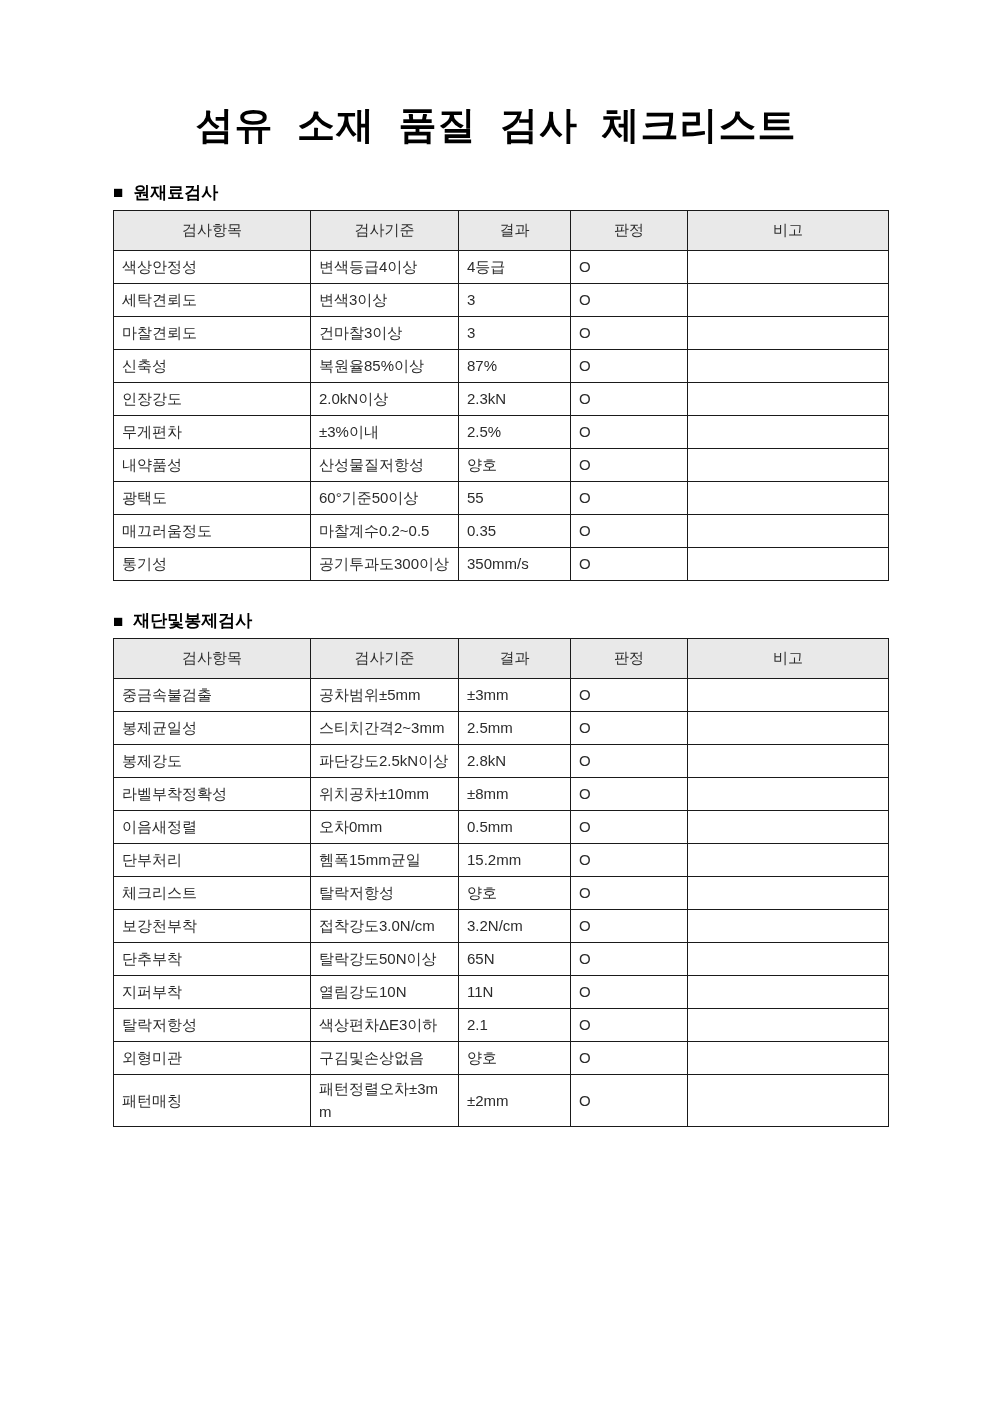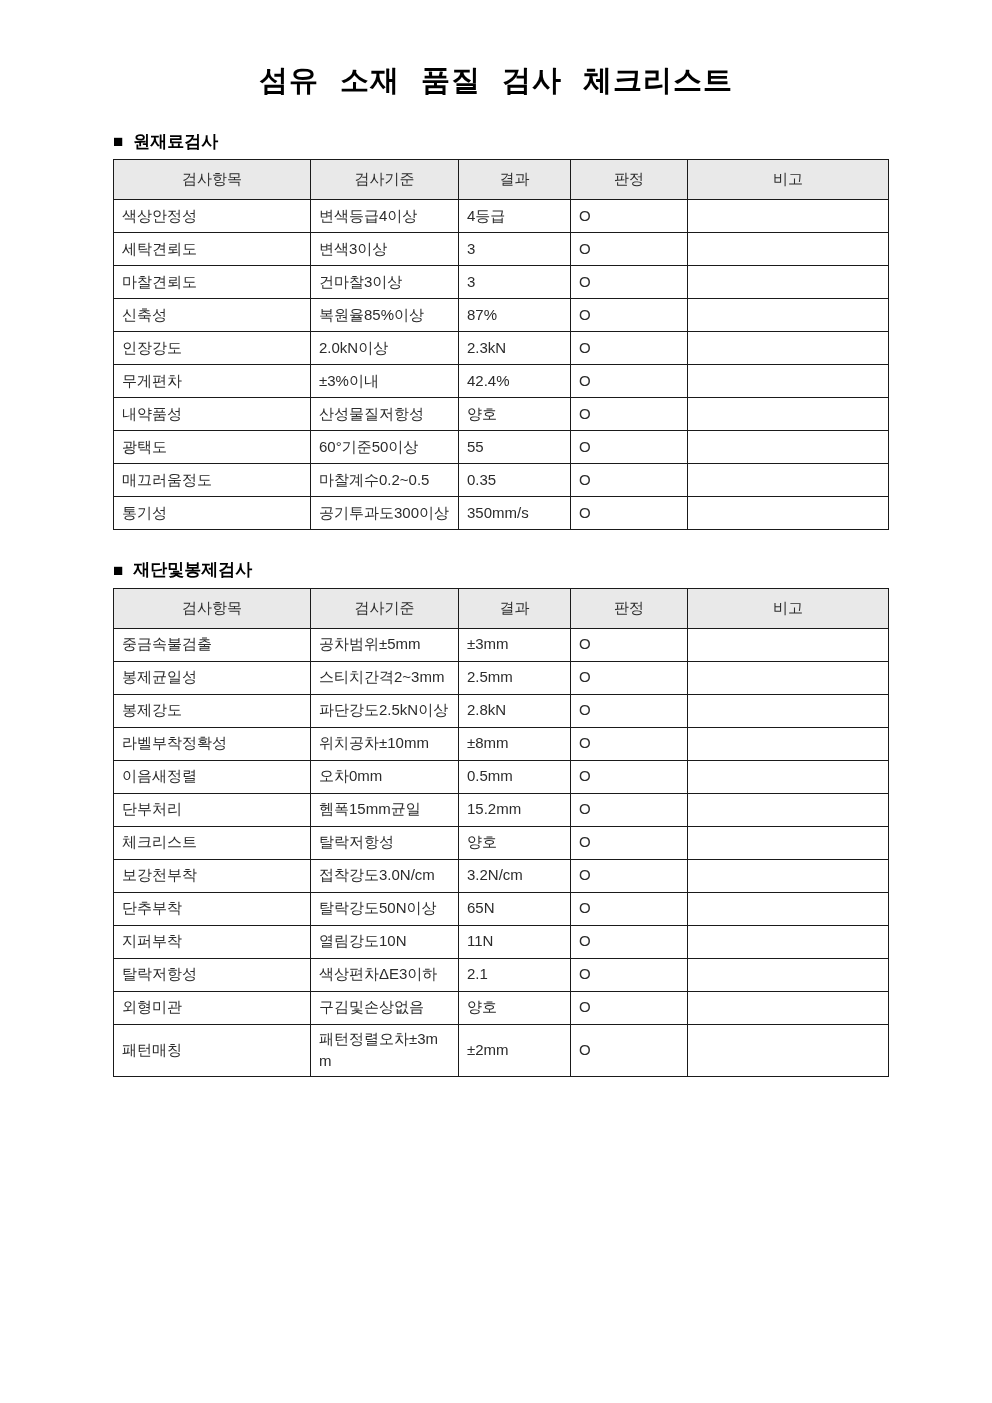--- a/index.html
+++ b/index.html
@@ -12,23 +12,23 @@
     position: relative;
     width: 992px;
     height: 1403px;
     background: #ffffff;
     overflow: hidden;
     font-family: "Liberation Sans", "DejaVu Sans", sans-serif;
     color: var(--text);
   }
   .title {
     margin: 0;
-    padding-top: 63px;
+    padding-top: 103px;
     text-align: center;
-    font-size: 29px;
+    font-size: 38px;
     line-height: 1.2;
     font-weight: 700;
     letter-spacing: 1px;
     word-spacing: 12px;
     color: #000000;
   }
   .content { margin-left: 113px; width: 775px; }
   .section-heading {
     display: flex;
     align-items: center;
@@ -137,21 +137,21 @@
           <tr>
             <td>인장강도</td>
             <td>2.0kN이상</td>
             <td>2.3kN</td>
             <td>O</td>
             <td></td>
           </tr>
           <tr>
             <td>무게편차</td>
             <td>±3%이내</td>
-            <td>42.4%</td>
+            <td>2.5%</td>
             <td>O</td>
             <td></td>
           </tr>
           <tr>
             <td>내약품성</td>
             <td>산성물질저항성</td>
             <td>양호</td>
             <td>O</td>
             <td></td>
           </tr>

